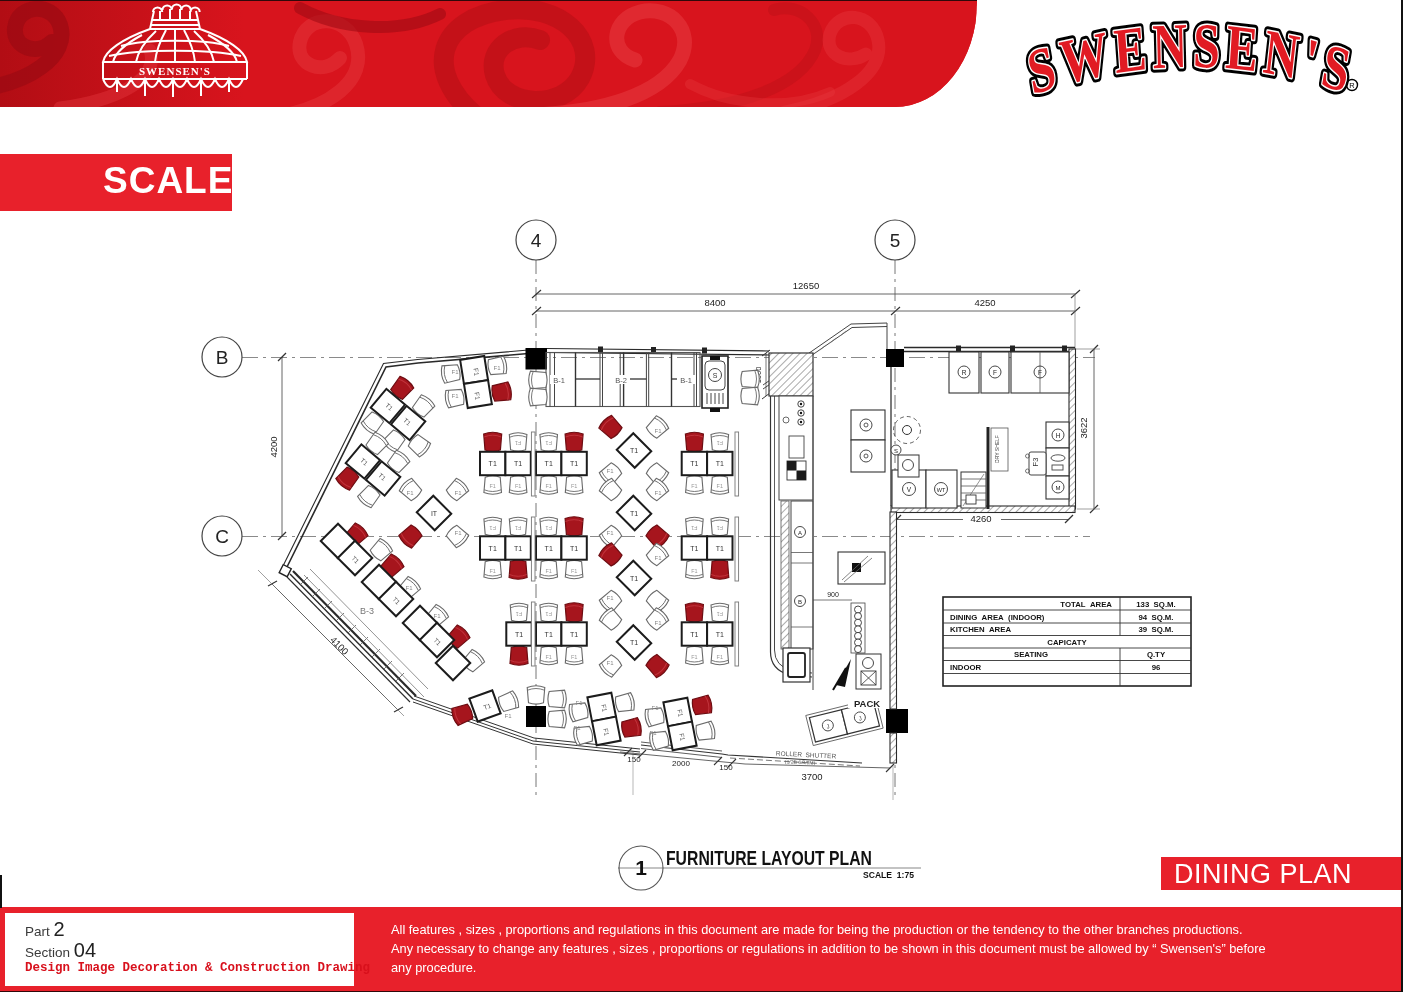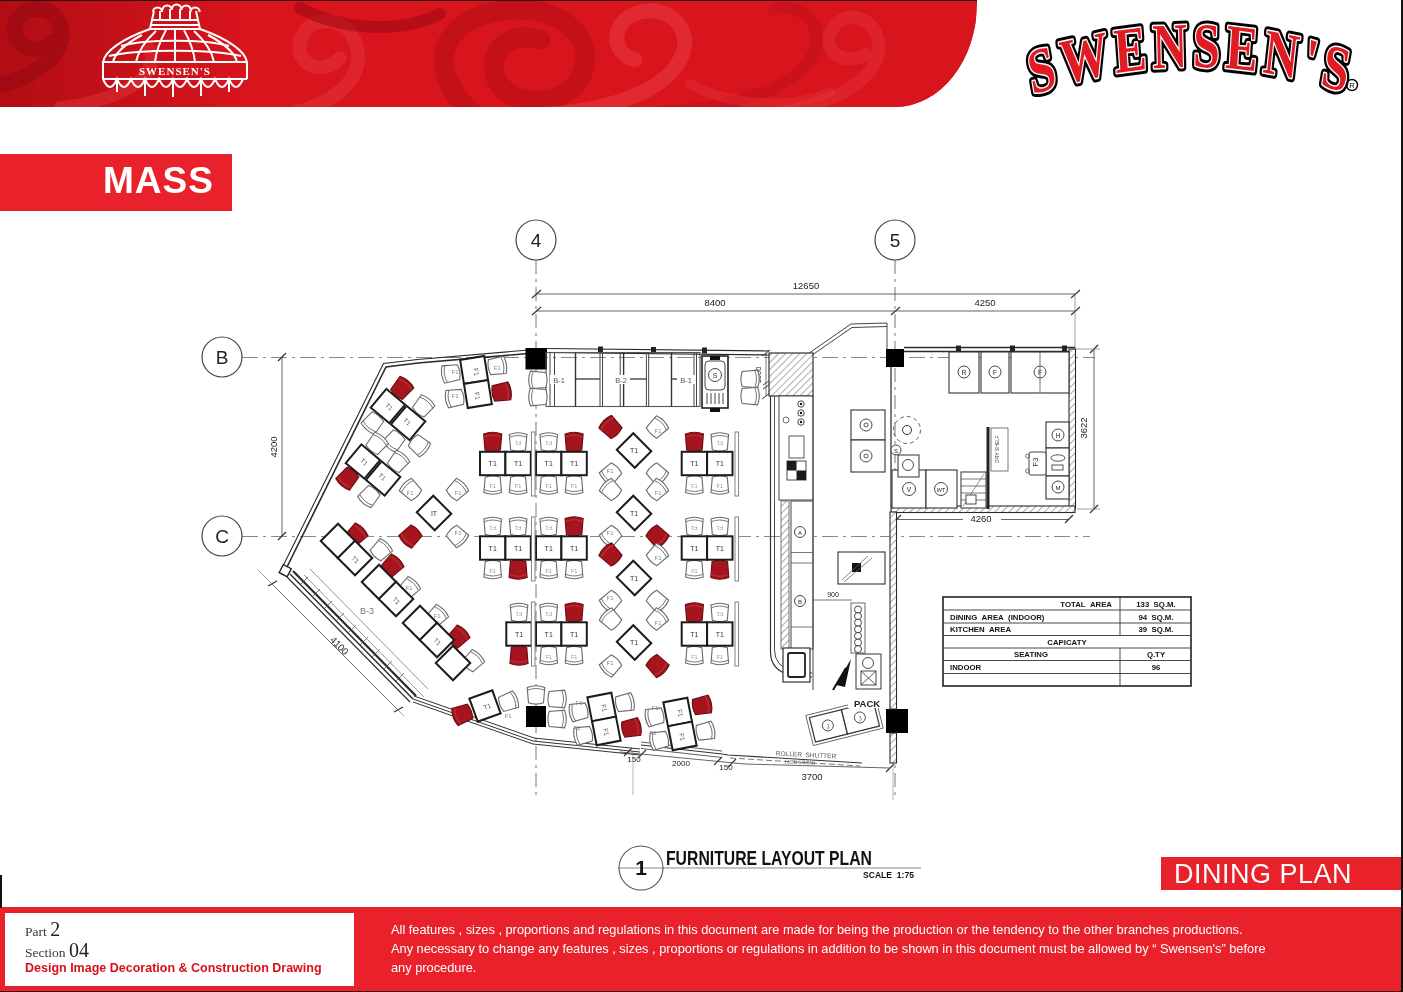--- a/index.html
+++ b/index.html
@@ -69,21 +69,21 @@
       <tspan fill="#e11b23" stroke="#fff" stroke-width="3" paint-order="stroke" stroke-linejoin="round">SWENSEN'S</tspan>
     </textPath>
   </text>
   </g>
   <circle cx="330" cy="85" r="5.5" fill="none" stroke="#000" stroke-width="1.4"></circle>
   <text x="330" y="88.2" font-size="7.5" text-anchor="middle" fill="#000" font-family="Liberation Sans,sans-serif">R</text>
 </svg>
 </div>
 
 <div class="abs" style="left:0;top:154px;width:232px;height:57px;background:#e8212b;"></div>
-<div class="abs" style="left:103px;top:160px;font-size:37px;font-weight:bold;color:#fff;letter-spacing:1px;">MASS</div>
+<div class="abs" style="left:103px;top:160px;font-size:37px;font-weight:bold;color:#fff;letter-spacing:1px;">SCALE</div>
 
 <svg id="plan" class="abs" style="left:0;top:0;" width="1403" height="992" viewBox="0 0 1403 992">
 <defs>
   <g id="ch">
         <path d="M-8.8,-7.6 Q0,-11 8.8,-7.6 L7.5,7.8 Q0,10.4 -7.5,7.8 Z" fill="#fff" stroke="#6a6a6a" stroke-width="1.1"></path>
         <path d="M-8.4,-4.8 Q0,-8.2 8.4,-4.8" fill="none" stroke="#6a6a6a" stroke-width="0.9"></path>
       </g>
   <g id="rch">
         <path d="M-9,-8 Q0,-11.5 9,-8 L7.7,8 Q0,10.6 -7.7,8 Z" fill="#a6151d" stroke="#6d0d12" stroke-width="1.2"></path>
         <path d="M-8.6,-5 Q0,-8.6 8.6,-5" fill="none" stroke="#c0343c" stroke-width="1"></path>
@@ -875,23 +875,23 @@
 
 <div class="abs" style="left:1161px;top:857px;width:242px;height:33px;background:#e8212b;"></div>
 <div class="abs" style="left:1174px;top:859px;font-size:27px;color:#fff;letter-spacing:0.5px;">DINING PLAN</div>
 
 <div class="abs" style="left:0;top:907px;width:1403px;height:83.5px;background:#e8212b;"></div>
 <div class="abs" style="left:0;top:990.5px;width:1403px;height:1.5px;background:#30080a;"></div>
 <div class="abs" style="left:0;top:875px;width:1.5px;height:33px;background:#111;"></div>
 <div class="abs" style="left:1400.5px;top:0;width:2px;height:992px;background:#111;"></div>
 
 <div class="abs" style="left:5px;top:912.5px;width:349px;height:73px;background:#fff;"></div>
-<div class="abs" style="left:25px;top:919.5px;color:#3a3a3a;font-size:13.5px;line-height:19.5px;font-family:Liberation Serif, serif;">
+<div class="abs" style="left:25px;top:919.5px;color:#3a3a3a;font-size:13.5px;line-height:19.5px;">
   Part <span style="font-size:20px;color:#222;">2</span><br>
   Section <span style="font-size:20px;color:#222;">04</span>
 </div>
-<div class="abs" style="left:25px;top:961px;color:#d8101c;font-size:12.5px;font-weight:bold;">Design Image Decoration &amp; Construction Drawing</div>
+<div class="abs" style="left:25px;top:961px;color:#d8101c;font-size:12.5px;font-weight:bold;font-family:Liberation Mono, monospace;">Design Image Decoration &amp; Construction Drawing</div>
 
 <div class="abs" style="left:391px;top:920px;color:#fff;font-size:12.8px;line-height:19.2px;">
   All features , sizes , proportions and regulations in this document are made for being the production or the tendency to the other branches productions.<br>
   Any necessary to change any features , sizes , proportions or regulations in addition to be shown in this document must be allowed by “ Swensen's” before<br>
   any procedure.
 </div>
 
 </body></html>

